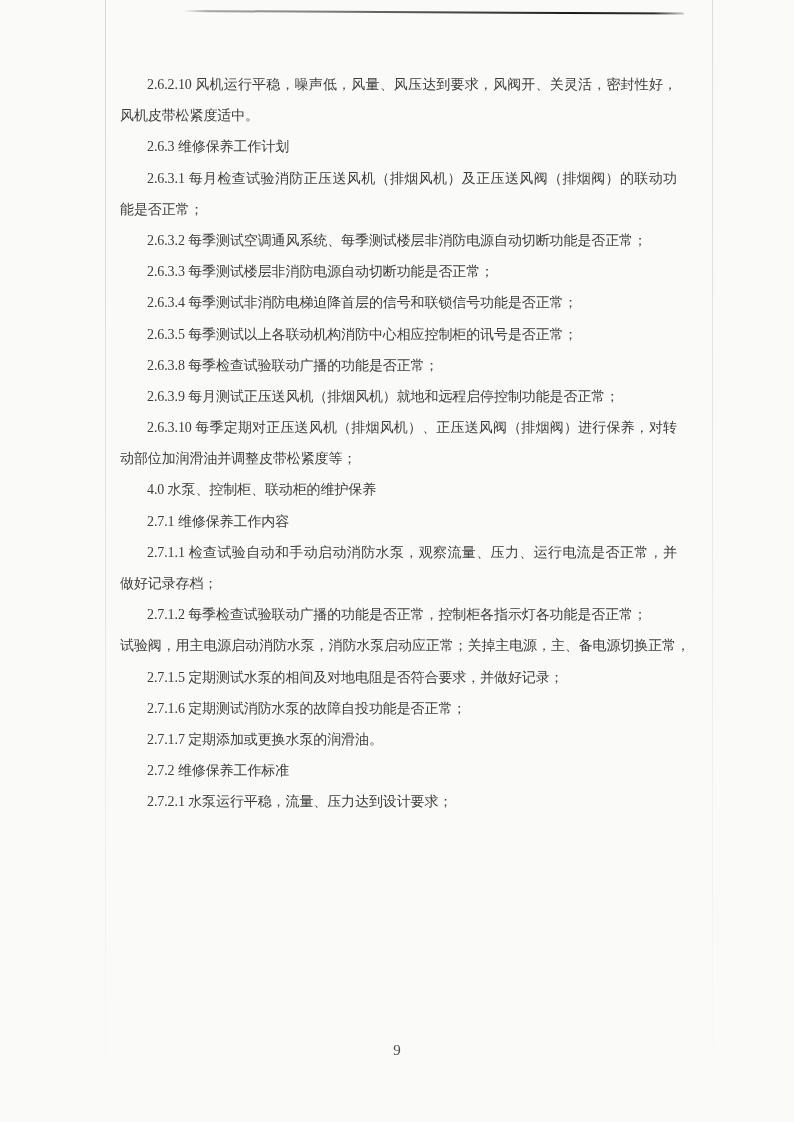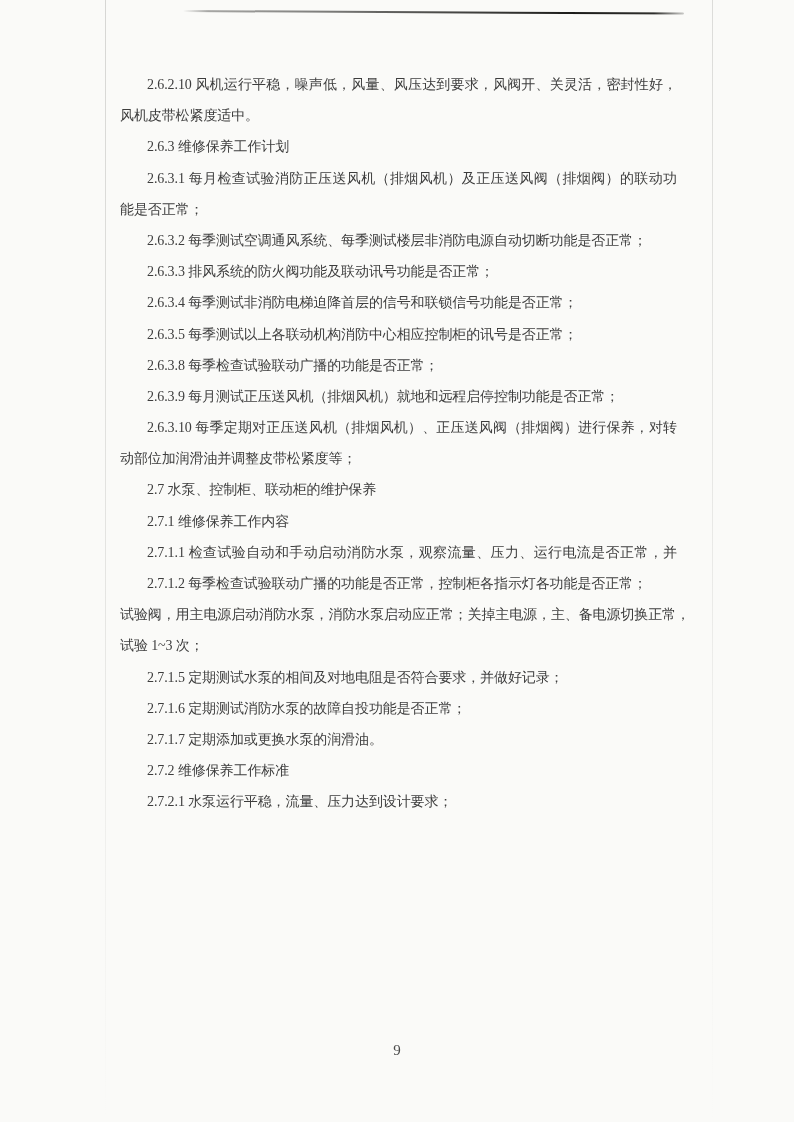--- a/index.html
+++ b/index.html
@@ -110,53 +110,53 @@
         <div class="line indent">2.6.3 维修保养工作计划</div>
       </div>
       <div class="paragraph">
         <div class="line indent fill">2.6.3.1 每月检查试验消防正压送风机（排烟风机）及正压送风阀（排烟阀）的联动功</div>
         <div class="line">能是否正常；</div>
       </div>
       <div class="paragraph">
         <div class="line indent">2.6.3.2 每季测试空调通风系统、每季测试楼层非消防电源自动切断功能是否正常；</div>
       </div>
       <div class="paragraph">
-        <div class="line indent">2.6.3.3 排风系统的防火阀功能及联动讯号功能是否正常；</div>
+        <div class="line indent">2.6.3.3 每季测试楼层非消防电源自动切断功能是否正常；</div>
       </div>
       <div class="paragraph">
         <div class="line indent">2.6.3.4 每季测试非消防电梯迫降首层的信号和联锁信号功能是否正常；</div>
       </div>
       <div class="paragraph">
         <div class="line indent">2.6.3.5 每季测试以上各联动机构消防中心相应控制柜的讯号是否正常；</div>
       </div>
       <div class="paragraph">
         <div class="line indent">2.6.3.8 每季检查试验联动广播的功能是否正常；</div>
       </div>
       <div class="paragraph">
         <div class="line indent">2.6.3.9 每月测试正压送风机（排烟风机）就地和远程启停控制功能是否正常；</div>
       </div>
       <div class="paragraph">
         <div class="line indent fill">2.6.3.10 每季定期对正压送风机（排烟风机）、正压送风阀（排烟阀）进行保养，对转</div>
         <div class="line">动部位加润滑油并调整皮带松紧度等；</div>
       </div>
       <div class="paragraph">
-        <div class="line indent">2.7 水泵、控制柜、联动柜的维护保养</div>
+        <div class="line indent">4.0 水泵、控制柜、联动柜的维护保养</div>
       </div>
       <div class="paragraph">
         <div class="line indent">2.7.1 维修保养工作内容</div>
       </div>
       <div class="paragraph">
         <div class="line indent fill">2.7.1.1 检查试验自动和手动启动消防水泵，观察流量、压力、运行电流是否正常，并</div>
+        <div class="line">做好记录存档；</div>
       </div>
       <div class="paragraph">
         <div class="line indent">2.7.1.2 每季检查试验联动广播的功能是否正常，控制柜各指示灯各功能是否正常；</div>
       </div>
       <div class="paragraph">
         <div class="line fill">试验阀，用主电源启动消防水泵，消防水泵启动应正常；关掉主电源，主、备电源切换正常，</div>
-        <div class="line">试验 1~3 次；</div>
       </div>
       <div class="paragraph">
         <div class="line indent">2.7.1.5 定期测试水泵的相间及对地电阻是否符合要求，并做好记录；</div>
       </div>
       <div class="paragraph">
         <div class="line indent">2.7.1.6 定期测试消防水泵的故障自投功能是否正常；</div>
       </div>
       <div class="paragraph">
         <div class="line indent">2.7.1.7 定期添加或更换水泵的润滑油。</div>
       </div>

